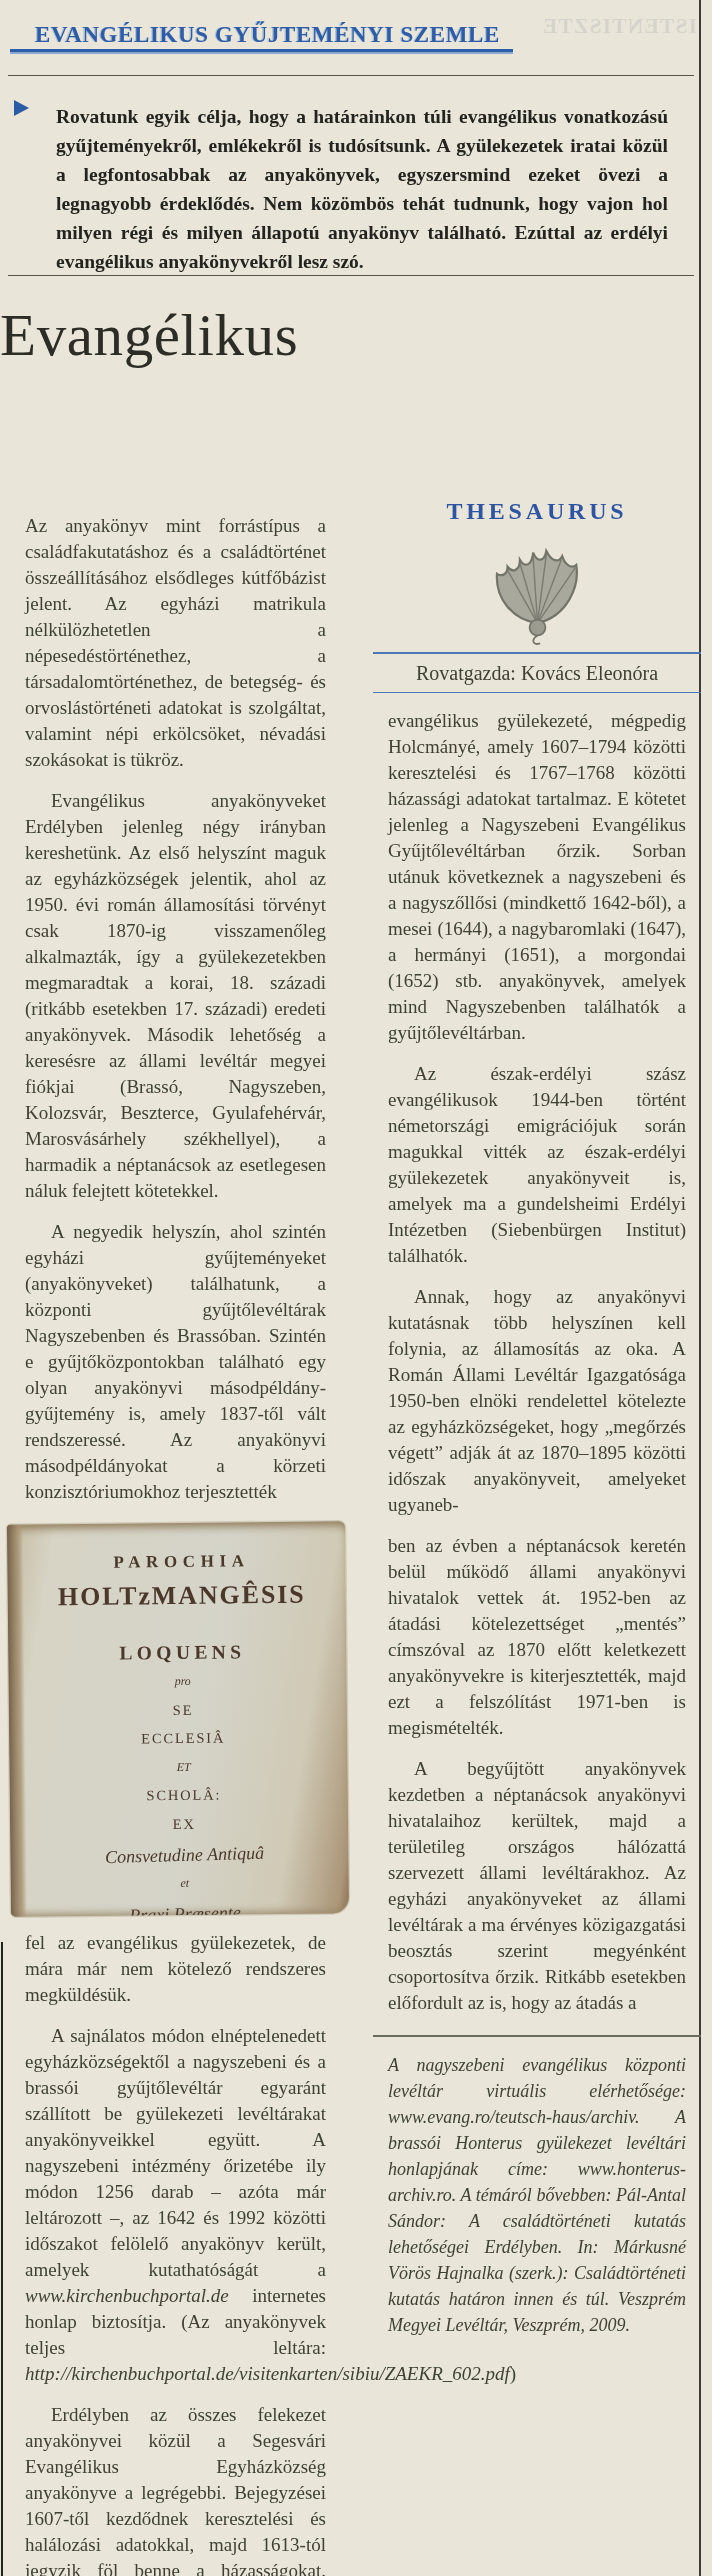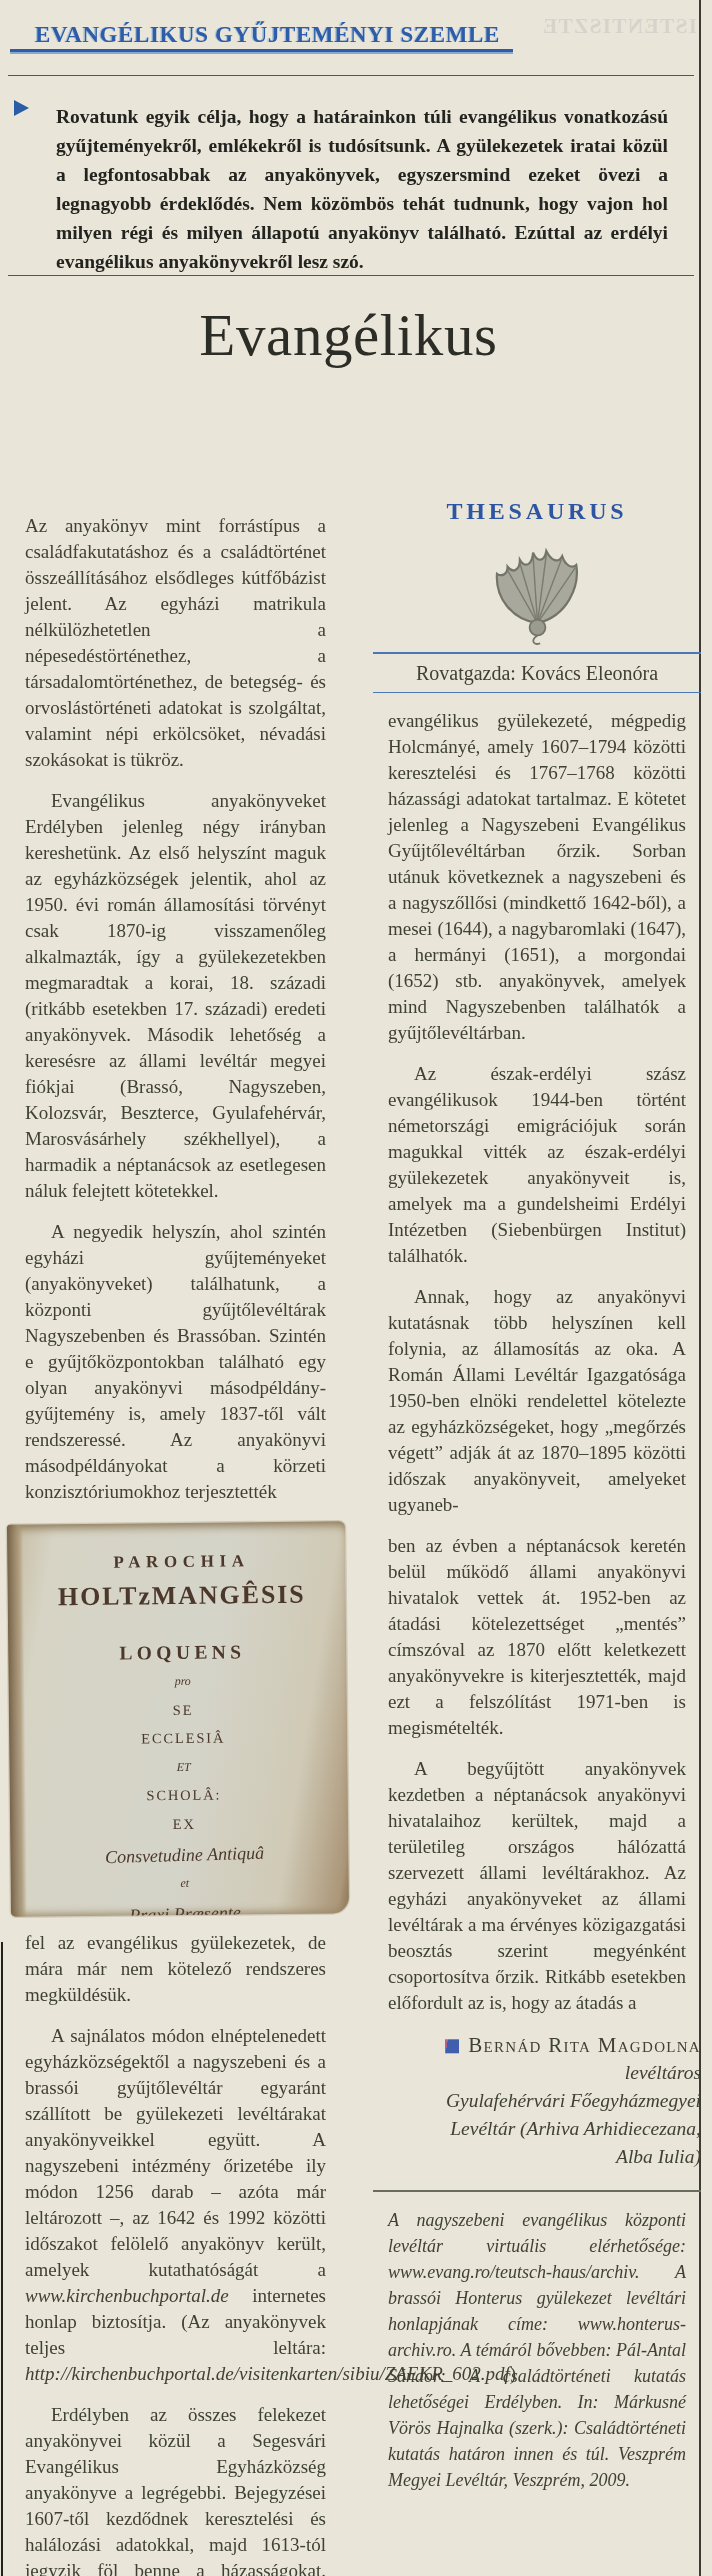--- a/index.html
+++ b/index.html
@@ -46,21 +46,21 @@
   .intro .tri{
     position:absolute;left:3.8px;top:5.6px;width:0;height:0;
     border-left:15px solid #2b5ca6;
     border-top:8.8px solid transparent;
     border-bottom:8.8px solid transparent;
   }
   .intro p{margin:8px;}
   
   .title{
     position:absolute;left:0;top:296px;width:697px;margin:0;
-    text-align:center;font-weight:normal;
+    text-align:left;font-weight:normal;
     font-size:59px;line-height:78px;color:#2c2d26;
     letter-spacing:0.6px;
   }
   
   .col{position:absolute;top:498px;font-size:19px;line-height:26px;text-align:justify;}
   .col-left{left:10px;width:331px;}
   .col-right{left:373px;width:328px;}
   .col p{margin:15px;}
   .col p.indent{text-indent:26px;}
   .wrap-indent{margin-left:39px;}
@@ -187,26 +187,19 @@
       <div class="rovatgazda">Rovatgazda: Kovács Eleonóra</div>
       <div class="th-rule"></div>
     </div>
 
     <p>evangélikus gyülekezeté, mégpedig Holcmányé, amely 1607–1794 közötti keresztelési és 1767–1768 közötti házassági adatokat tartalmaz. E kötetet jelenleg a Nagyszebeni Evangélikus Gyűjtőlevéltárban őrzik. Sorban utánuk következnek a nagyszebeni és a nagyszőllősi (mindkettő 1642-ből), a mesei (1644), a nagybaromlaki (1647), a hermányi (1651), a morgondai (1652) stb. anyakönyvek, amelyek mind Nagyszebenben találhatók a gyűjtőlevéltárban.</p>
     <p class="indent">Az észak-erdélyi szász evangélikusok 1944-ben történt németországi emigrációjuk során magukkal vitték az észak-erdélyi gyülekezetek anyakönyveit is, amelyek ma a gundelsheimi Erdélyi Intézetben (Siebenbürgen Institut) találhatók.</p>
     <p class="indent">Annak, hogy az anyakönyvi kutatásnak több helyszínen kell folynia, az államosítás az oka. A Román Állami Levéltár Igazgatósága 1950-ben elnöki rendelettel kötelezte az egyházközségeket, hogy „megőrzés végett” adják át az 1870–1895 közötti időszak anyakönyveit, amelyeket ugyaneb-</p>
     <p class="wrap-indent">ben az évben a néptanácsok keretén belül működő állami anyakönyvi hivatalok vettek át. 1952-ben az átadási kötelezettséget „mentés” címszóval az 1870 előtt keletkezett anyakönyvekre is kiterjesztették, majd ezt a felszólítást 1971-ben is megismételték.</p>
     <p class="wrap-indent indent">A begyűjtött anyakönyvek kezdetben a néptanácsok anyakönyvi hivatalaihoz kerültek, majd a területileg országos hálózattá szervezett állami levéltárakhoz. Az egyházi anyakönyveket az állami levéltárak a ma érvényes közigazgatási beosztás szerint megyénként csoportosítva őrzik. Ritkább esetekben előfordult az is, hogy az átadás a</p>
 
-    <div class="signature">
-      <div class="sig-name"><span class="sq"></span><span>Bernád Rita Magdolna</span></div>
-      <div class="sig-it">levéltáros</div>
-      <div class="sig-it">Gyulafehérvári Főegyházmegyei</div>
-      <div class="sig-it">Levéltár (Arhiva Arhidiecezana,</div>
-      <div class="sig-it">Alba Iulia)</div>
-    </div>
 
     <div class="foot-rule"></div>
     <p class="footnote">A nagyszebeni evangélikus központi levéltár virtuális elérhetősége: www.evang.ro/teutsch-haus/archiv. A brassói Honterus gyülekezet levéltári honlapjának címe: www.honterus-archiv.ro. A témáról bővebben: Pál-Antal Sándor: A családtörténeti kutatás lehetőségei Erdélyben. In: Márkusné Vörös Hajnalka (szerk.): Családtörténeti kutatás határon innen és túl. Veszprém Megyei Levéltár, Veszprém, 2009.</p>
   </div>
 
 </div>
 
 
 </body></html>

